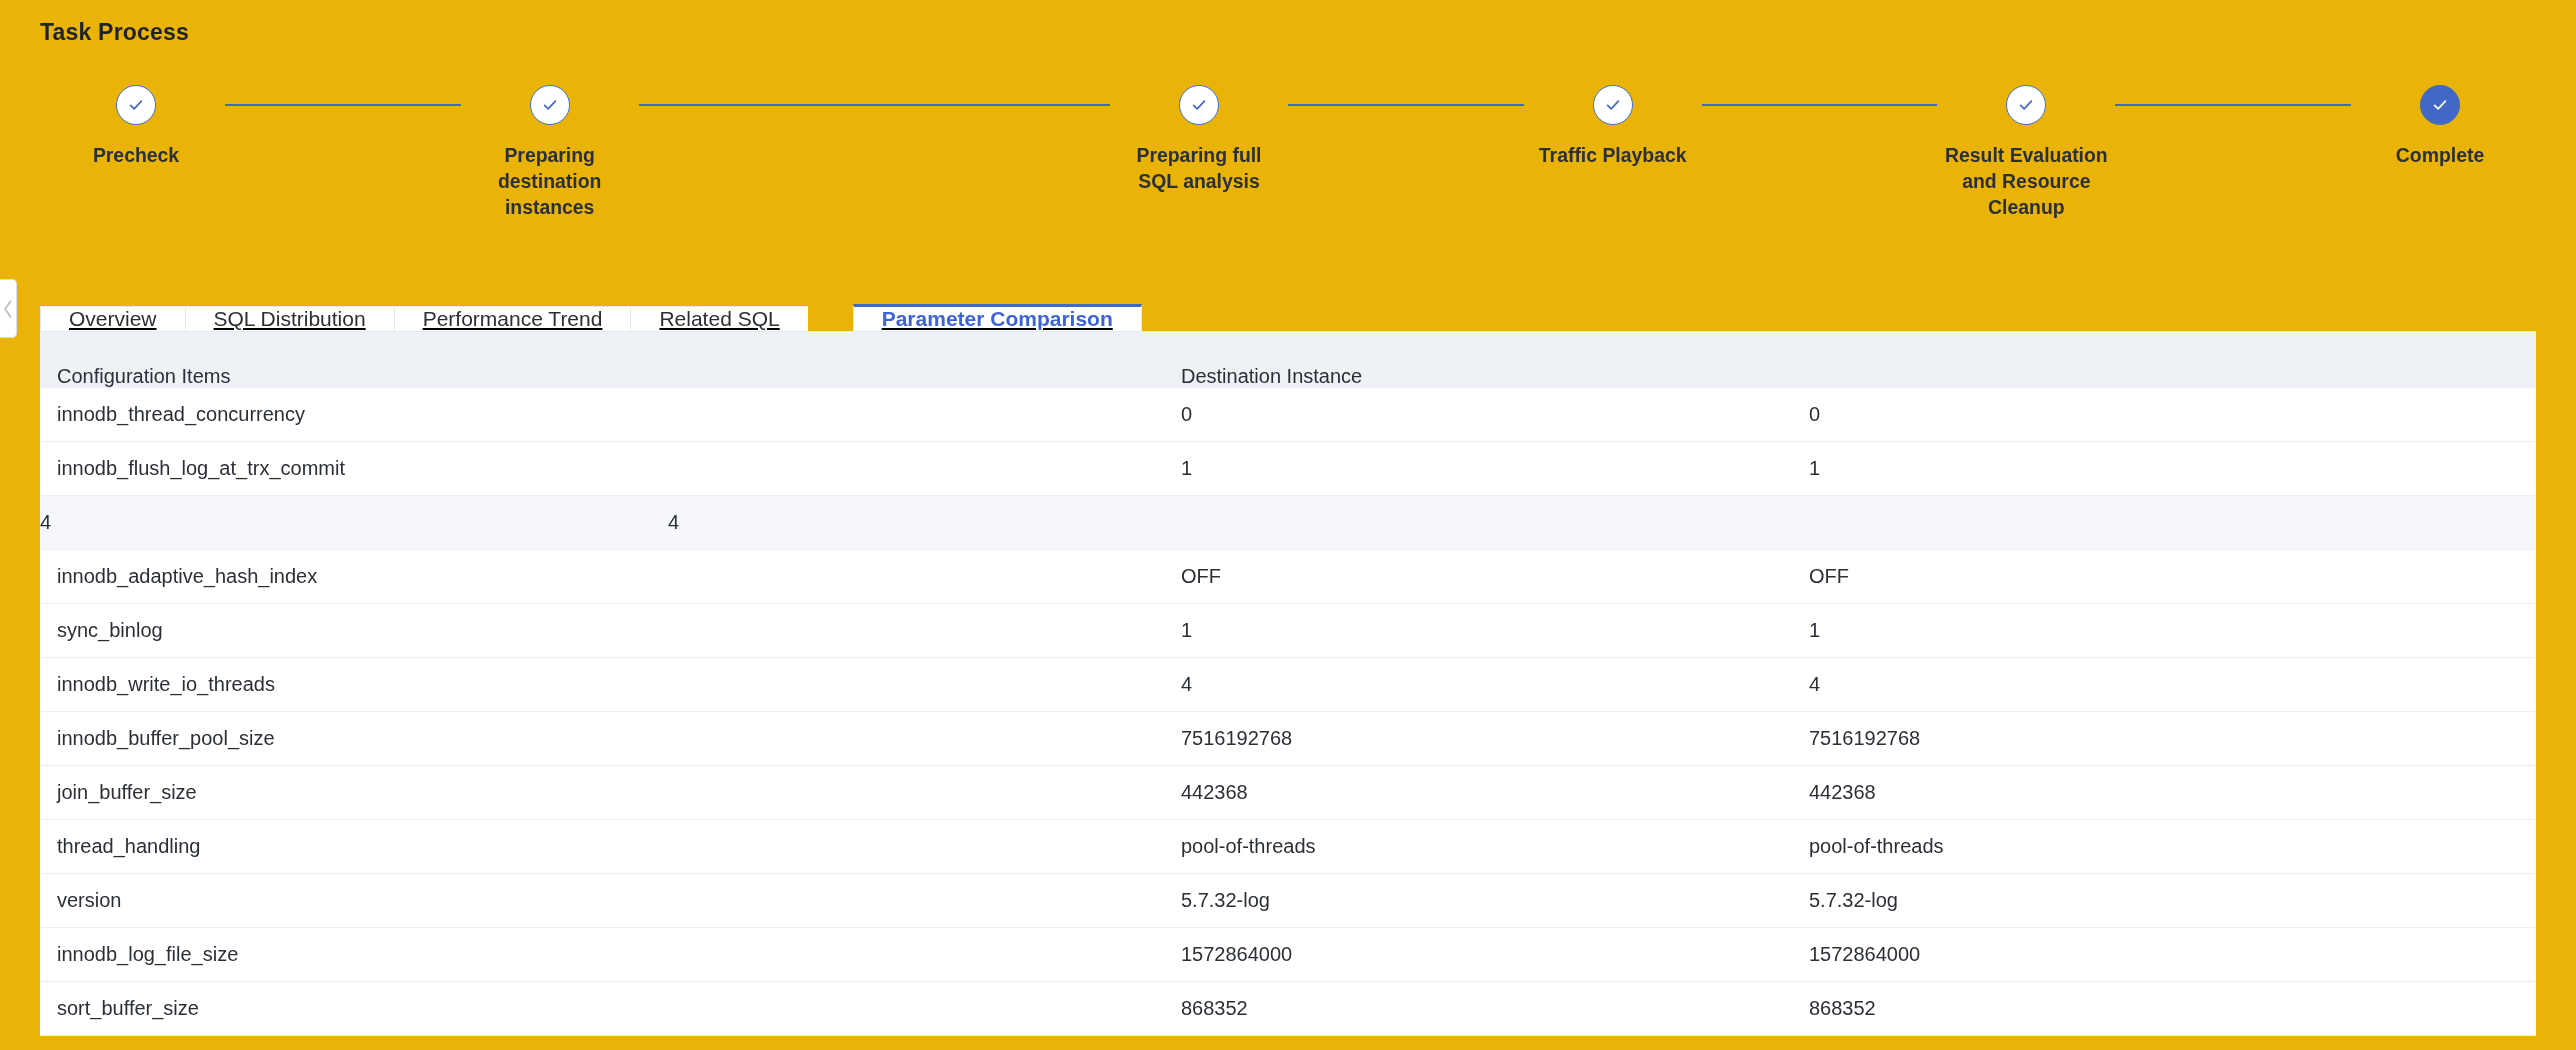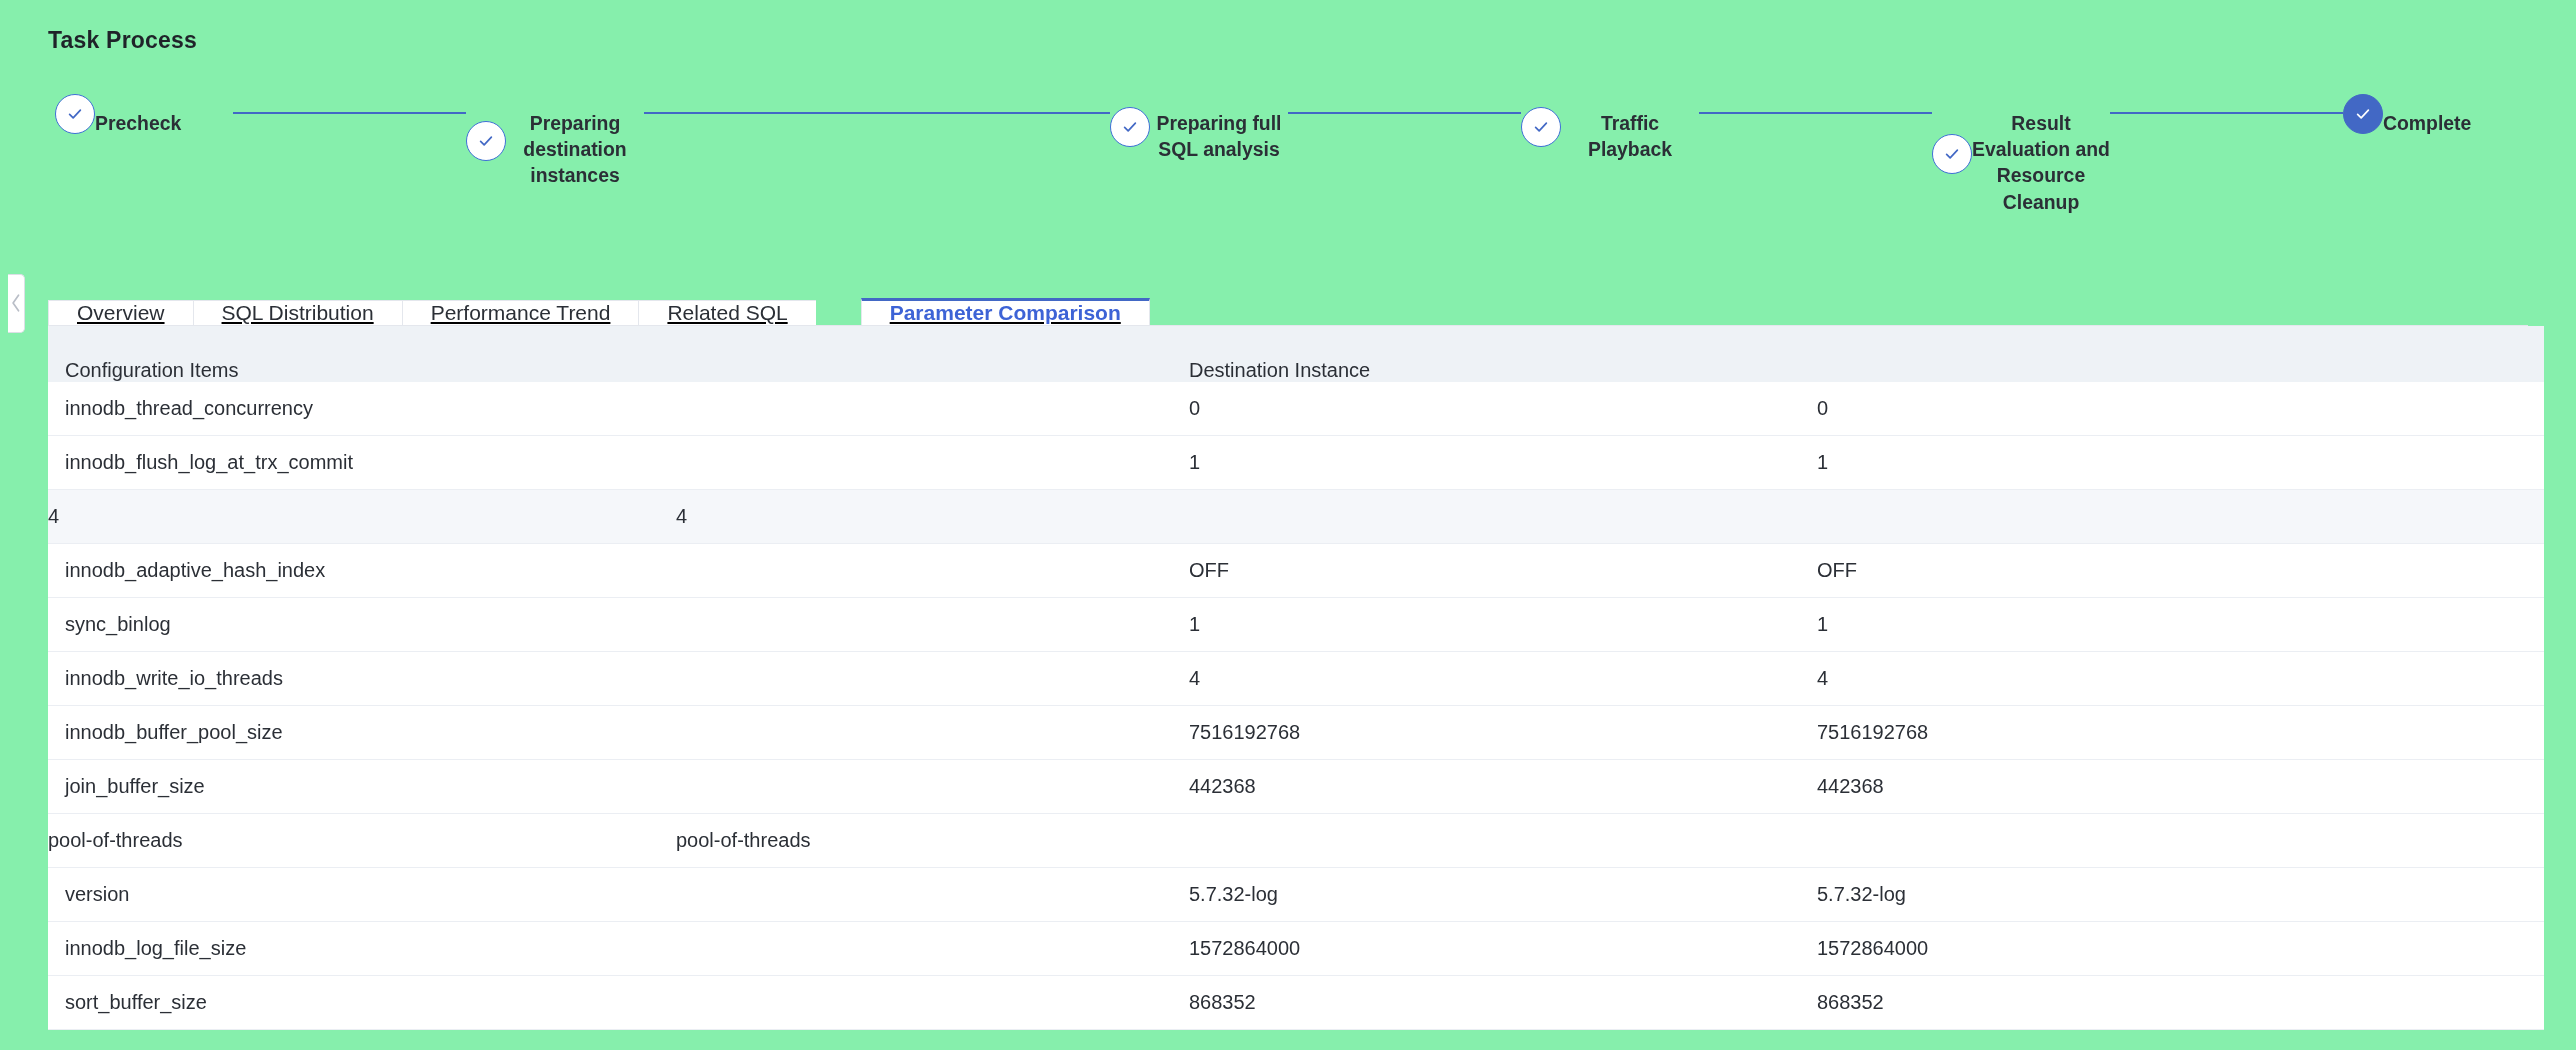--- a/index.html
+++ b/index.html
@@ -8,42 +8,42 @@
     height: 1051px;
     background: #ffffff;
     font-family: "Liberation Sans", sans-serif;
     overflow: hidden;
   }
 
   .page {
     position: relative;
     width: 2576px;
     height: 1051px;
-    background: #86efac;
-    padding: 8px;
+    background: #eab308;
+    padding: 0;
   }
 
   
   .page-title {
     font-size: 23px;
     font-weight: 700;
     color: #1f2329;
     letter-spacing: 0.2px;
     padding: 18.6px 0 0 40px;
   }
 
   
   .stepper {
     display: flex;
     align-items: flex-start;
     margin: 39px 47px 0 47px;
   }
   .step {
     display: flex;
-    flex-direction: row;
+    flex-direction: column;
     align-items: center;
     flex: 0 0 auto;
     width: 178px;
   }
   .step-circle {
     width: 40px;
     height: 40px;
     border-radius: 50%;
     border: 1.6px solid #3e6fd6;
     background: #ffffff;
@@ -291,20 +291,21 @@
           <div class="c-name">innodb_buffer_pool_size</div>
           <div class="c-src">7516192768</div>
           <div class="c-dest">7516192768</div>
         </div>
         <div class="trow">
           <div class="c-name">join_buffer_size</div>
           <div class="c-src">442368</div>
           <div class="c-dest">442368</div>
         </div>
         <div class="trow">
+          <div class="c-name">thread_handling</div>
           <div class="c-src">pool-of-threads</div>
           <div class="c-dest">pool-of-threads</div>
         </div>
         <div class="trow">
           <div class="c-name">version</div>
           <div class="c-src">5.7.32-log</div>
           <div class="c-dest">5.7.32-log</div>
         </div>
         <div class="trow">
           <div class="c-name">innodb_log_file_size</div>

